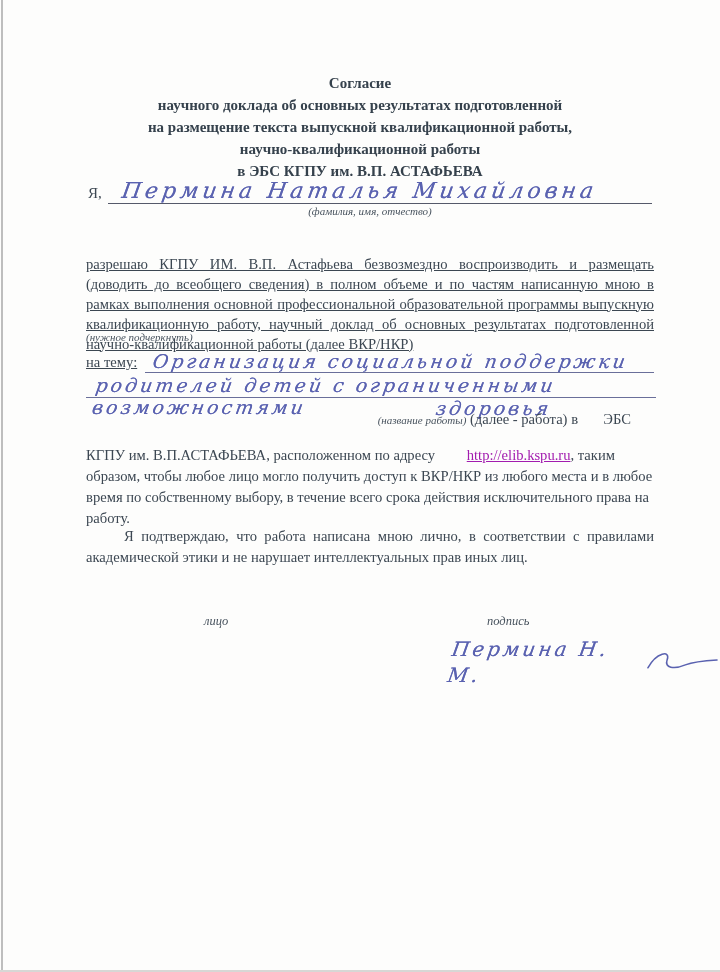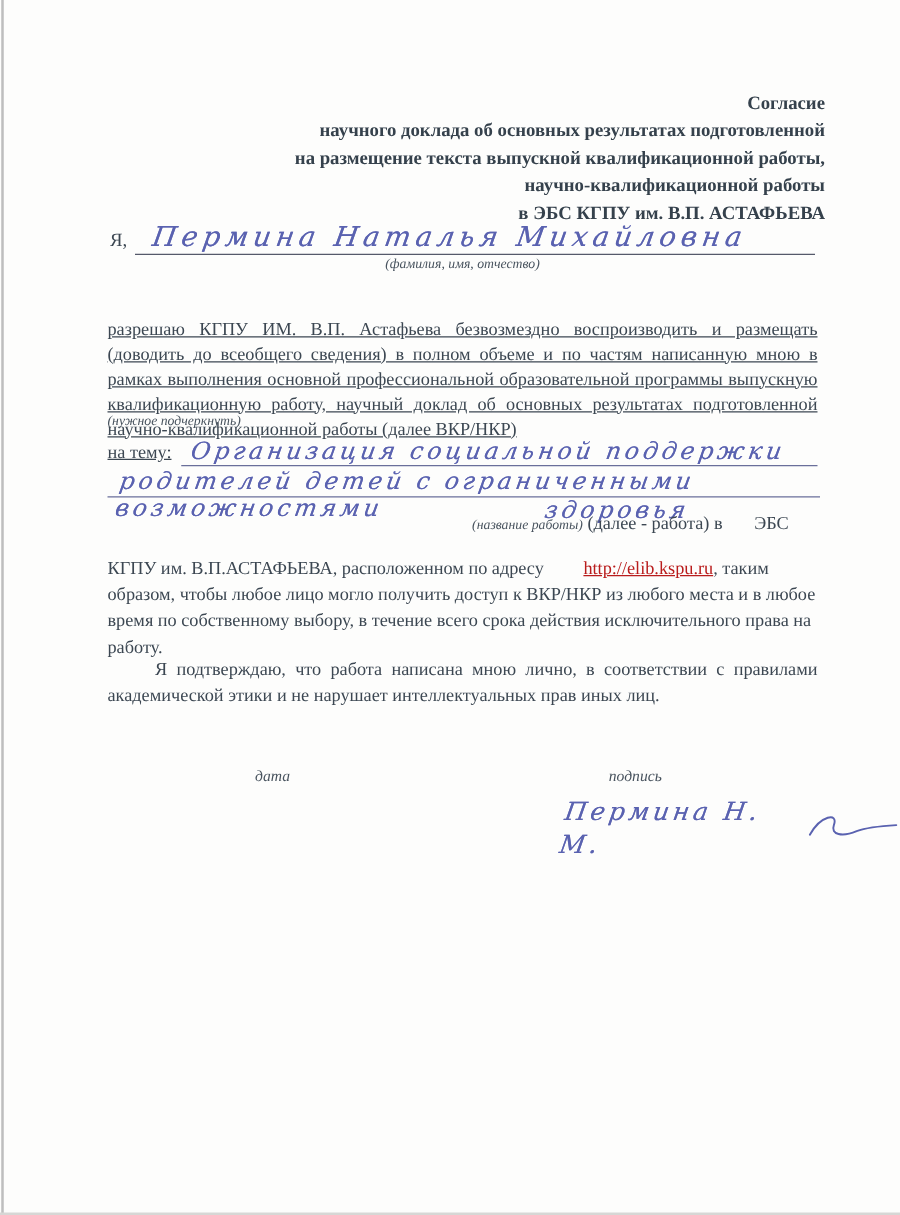--- a/index.html
+++ b/index.html
@@ -7,21 +7,21 @@
     position:relative; width:720px; height:972px;
     background:#fdfdfc;
     font-family:"Liberation Serif", serif;
     color:#3c4752;
     overflow:hidden;
     box-shadow:0 0 4px rgba(0,0,0,.25);
   }
   .scan-edge-left{position:absolute;left:1px;top:0;width:2px;height:100%;background:#b3b3b3;opacity:.85;}
   .scan-edge-bottom{position:absolute;left:0;bottom:0;width:100%;height:2px;background:#d7d7d5;}
 
-  .title{position:absolute;top:72px;left:60px;width:600px;text-align:right;
+  .title{position:absolute;top:72px;left:60px;width:600px;text-align:center;
          font-weight:bold;font-size:15px;line-height:22px;color:#35414c;}
 
   .name-row{position:absolute;top:178px;left:88px;width:564px;height:26px;
             display:flex;align-items:flex-end;}
   .name-prefix{font-size:15px;white-space:nowrap;padding:0 6px 2px 0;}
   .rule{flex:1;border-bottom:1.4px solid #55596a;height:26px;display:flex;align-items:flex-end;}
   .hand{
     font-family:"DejaVu Serif", serif; font-style:italic;
     color:#5a62b0; display:inline-block; transform:skewX(-9deg);
     text-shadow:0 0 .4px #7b81c2;
@@ -42,21 +42,21 @@
                border-bottom:1.4px solid #6a6f9a;height:23px;}
   .topic-line3{position:absolute;top:397px;left:428px;}
 
   .workline{position:absolute;top:409px;left:86px;width:545px;text-align:right;
             font-size:14.6px;line-height:20px;white-space:nowrap;}
   .worknote{font-style:italic;font-size:11px;color:#48535e;text-align:right;}
   .ebs-gap{display:inline-block;width:18px;}
 
   .p2{position:absolute;top:430px;left:86px;width:574px;
       font-size:14.6px;line-height:21px;text-align:left;}
-  .p2 a{color:#b91c1c;text-decoration:underline;padding-left:28px;}
+  .p2 a{color:#a21caf;text-decoration:underline;padding-left:28px;}
 
   .p3{position:absolute;top:511px;left:86px;width:568px;
       font-size:14.6px;line-height:21px;text-align:justify;text-indent:38px;}
 
   .date-label{position:absolute;top:614px;left:204px;font-style:italic;font-size:12.5px;color:#48535e;}
   .sign-label{position:absolute;top:614px;left:487px;font-style:italic;font-size:12.5px;color:#48535e;}
 
   .signature{position:absolute;top:636px;left:450px;display:flex;align-items:center;}
   .hand-sign{font-size:20px;letter-spacing:3px;line-height:26px;}
   .flourish{margin-left:4px;}
@@ -107,21 +107,21 @@
     <span class="ebs-gap"></span>
     <span>ЭБС</span>
   </div>
 
   <p class="p2">
     <span>КГПУ им. В.П.АСТАФЬЕВА, расположенном по адресу </span><a href="#">http://elib.kspu.ru</a><span>, таким образом, чтобы любое лицо могло получить доступ к ВКР/НКР из любого места и в любое время по собственному выбору, в течение всего срока действия исключительного права на работу.</span>
   </p>
 
   <p class="p3">Я подтверждаю, что работа написана мною лично, в соответствии с правилами академической этики и не нарушает интеллектуальных прав иных лиц.</p>
 
-  <div class="date-label">дата</div>
+  <div class="date-label">лицо</div>
   <div class="sign-label">подпись</div>
 
   <div class="signature">
     <span class="hand hand-sign">Пермина Н. М.</span>
     <svg class="flourish" width="78" height="28" viewBox="0 0 78 28">
       <path d="M3 20 C 12 4, 27 1, 23 12 C 20 20, 30 22, 42 17 C 50 14, 58 13, 75 12" fill="none" stroke="#5a62b0" stroke-width="1.6" stroke-linecap="round"></path>
     </svg>
   </div>
 </div>
 

